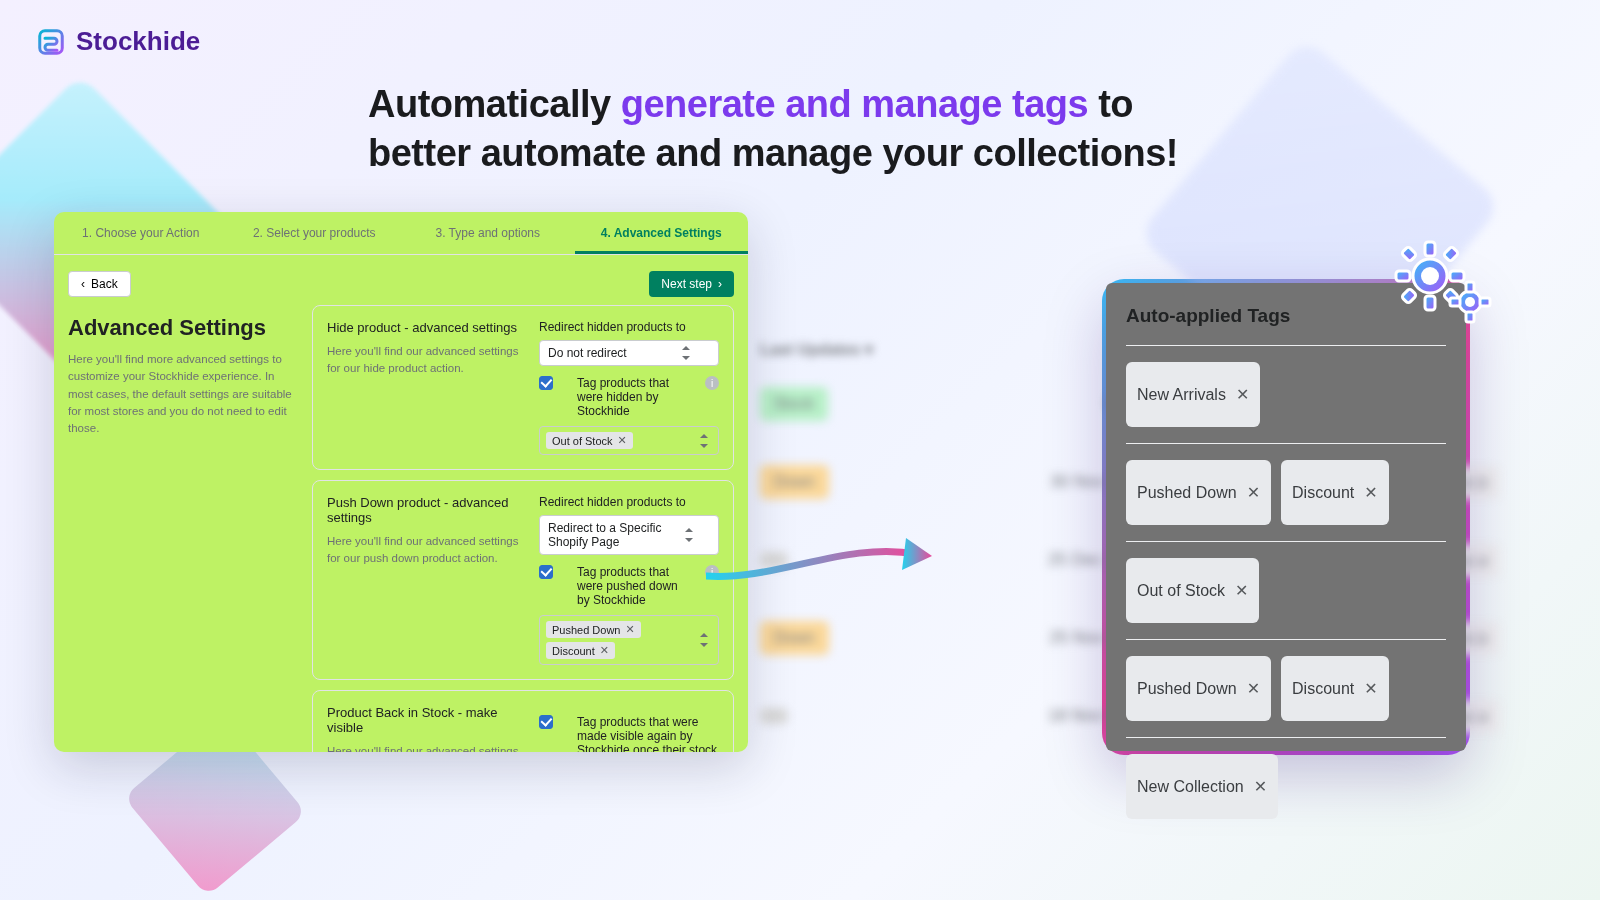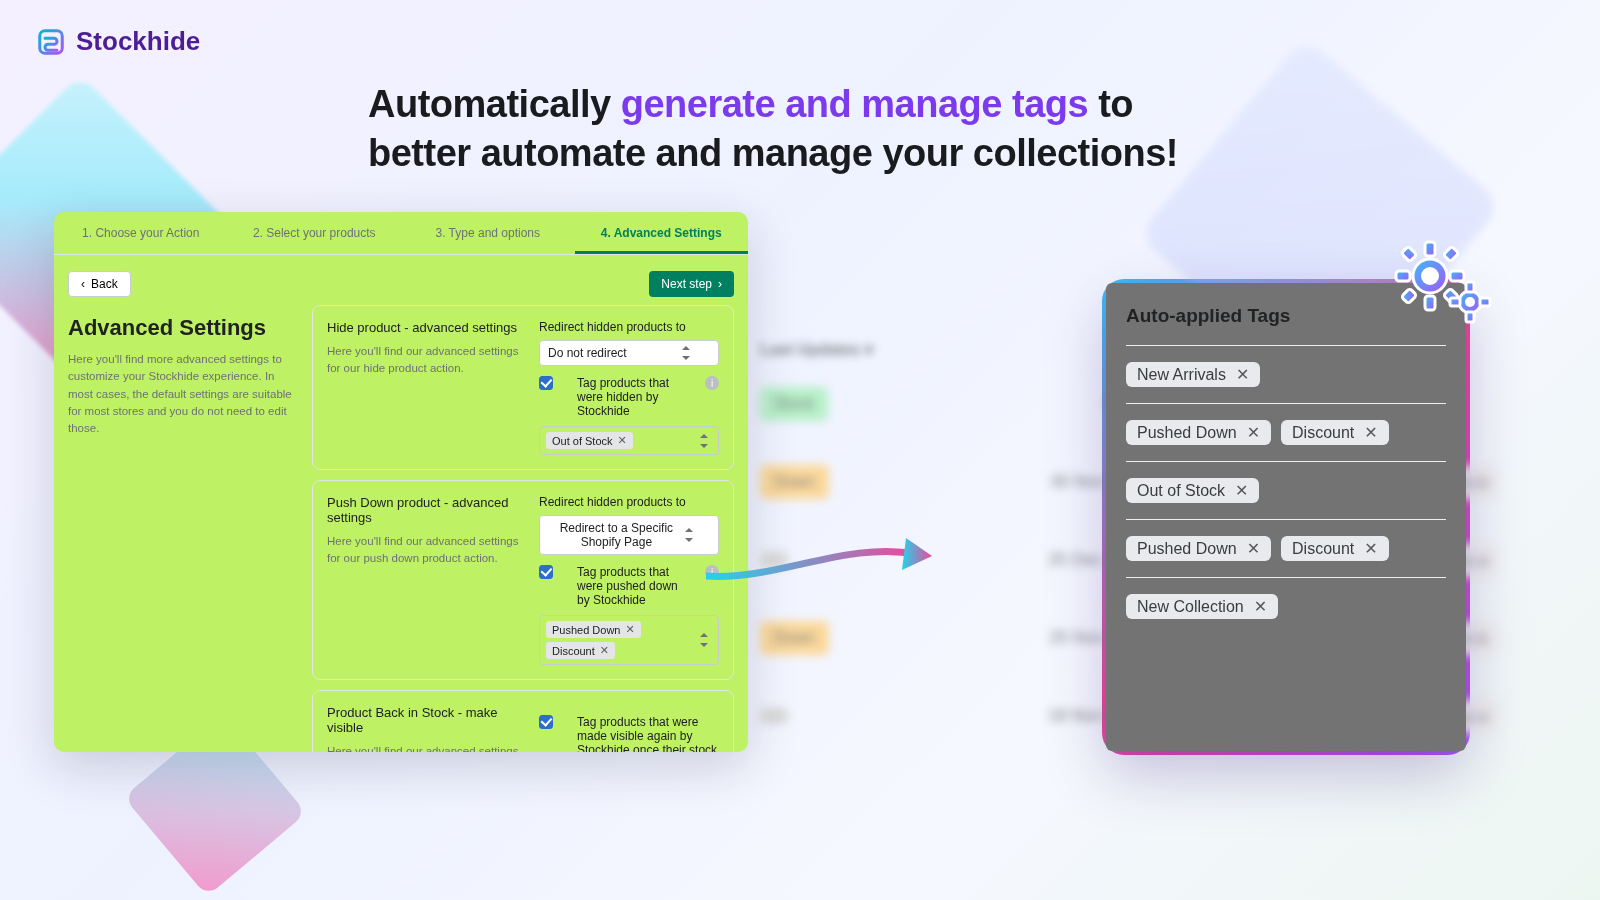--- a/index.html
+++ b/index.html
@@ -39,21 +39,21 @@
   .next-btn { float:right; background:#008060; color:#fff; border:none; border-radius:4px; padding:6px 12px; font-size:12px; display:inline-flex; align-items:center; gap:6px; cursor:pointer;}
   .h1 { font-size:22px; font-weight:600; color:#202223; margin-top:18px; margin-bottom:10px;}
   .sub { font-size:11.5px; color:#6d7175; line-height:1.5;}
 
   .card { border:1px solid #e1e3e5; border-radius:8px; padding:14px 14px; display:flex; gap:16px;}
   .card-l { width:196px; flex:none; }
   .card-l .title { font-size:13px; color:#202223; margin-bottom:8px; }
   .card-l .desc { font-size:11.5px; color:#6d7175; line-height:1.5;}
   .card-r { flex:1; }
   .lbl { font-size:12px; color:#202223; margin-bottom:6px; }
-  .select { width:100%; border:1px solid #c9cccf; border-radius:4px; padding:5px 26px 5px 8px; font-size:12px; color:#202223; background:#fff; position:relative; display:flex; align-items:center; justify-content:space-between;text-align:center;}
+  .select { width:100%; border:1px solid #c9cccf; border-radius:4px; padding:5px 26px 5px 8px; font-size:12px; color:#202223; background:#fff; position:relative; display:flex; align-items:center; justify-content:space-between;}
   .sel-caret { display:inline-block; width:10px; height:14px; position:relative;}
   .sel-caret::before,.sel-caret::after{content:"";position:absolute;left:0;border-left:4px solid transparent;border-right:4px solid transparent;}
   .sel-caret::before{top:0;border-bottom:4px solid #6d7175;}
   .sel-caret::after{bottom:0;border-top:4px solid #6d7175;}
 
   .chk-row { display:flex; align-items:flex-start; gap:24px; margin-top:10px; font-size:12px; color:#202223;}
   .chk { width:14px; height:14px; border-radius:3px; border:1px solid #8c9196; background:#fff; flex:none; display:flex; align-items:center; justify-content:center;}
   .chk.on { background:#2c6ecb; border-color:#2c6ecb; }
   .chk.on::after{content:"";width:5px;height:8px;border:solid #fff;border-width:0 2px 2px 0;transform:rotate(42deg) translate(-1px,-1px);}
   .info { width:14px;height:14px;border-radius:50%;background:#babfc3;color:#fff;font-size:10px;display:inline-flex;align-items:center;justify-content:center;flex:none;margin-left:2px;}
@@ -76,21 +76,21 @@
   
   .arrow { position:absolute; left:706px; top:526px; width:240px; height:60px; }
 
   
   .tagpanel { position:absolute; right:134px; top:283px; width:360px; height:468px; background:#fff; border-radius:18px; padding:0; box-shadow:0 22px 60px rgba(50,20,120,.25);}
   .tagpanel::before{content:"";position:absolute;inset:-4px;border-radius:22px;background:linear-gradient(135deg,#38bdf8,#ec4899,#a855f7);z-index:-1;}
   .tagpanel-inner{background:#737373;border-radius:6px;height:100%;padding:22px 20px;}
   .tagpanel h3{font-size:19px;font-weight:600;color:#202223;margin-bottom:18px;}
   .tg-row{padding:16px 0;border-top:1px solid #edeef0;display:flex;gap:10px;flex-wrap:wrap;}
   .tg-row:first-of-type{border-top:1px solid #edeef0;}
-  .tg{background:#e8eaed;border-radius:6px;padding:3px 11px;font-size:16px;color:#3a3d40;display:inline-flex;align-items:center;gap:10px;}
+  .tg{background:#e8eaed;border-radius:6px;padding:23px 11px;font-size:16px;color:#3a3d40;display:inline-flex;align-items:center;gap:10px;}
   .tg .x{color:#56595c;cursor:pointer;}
 
   
   .gears{position:absolute;right:108px;top:238px;z-index:5;}
 </style>
 </head>
 <body>
 
 <div class="cube1"></div>
 <div class="cube2"></div>

